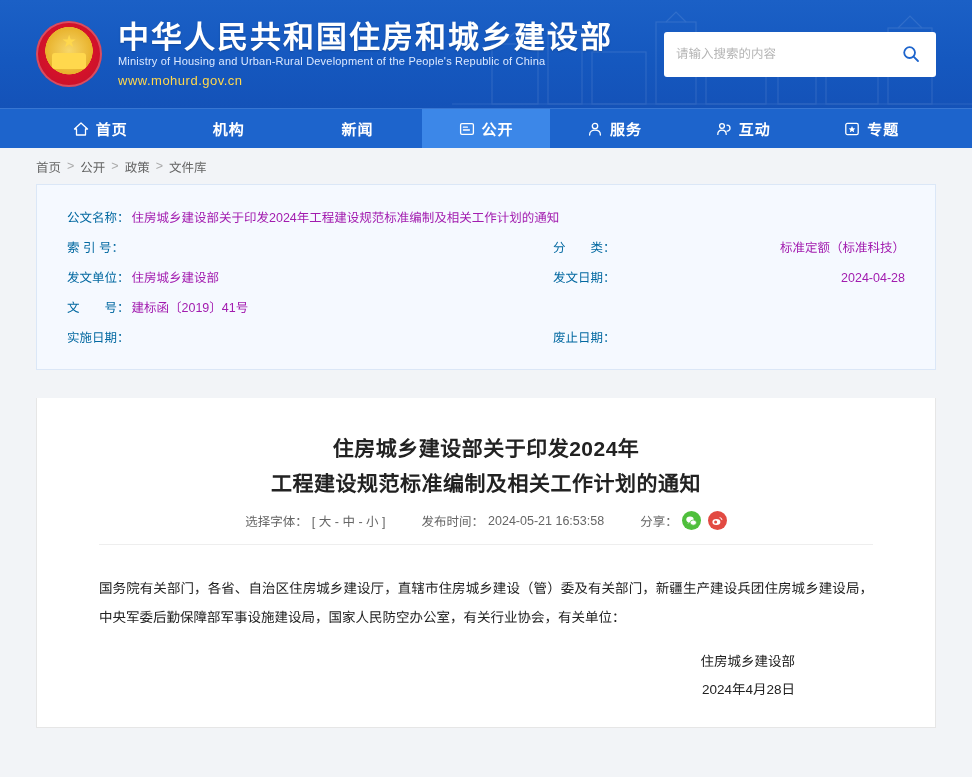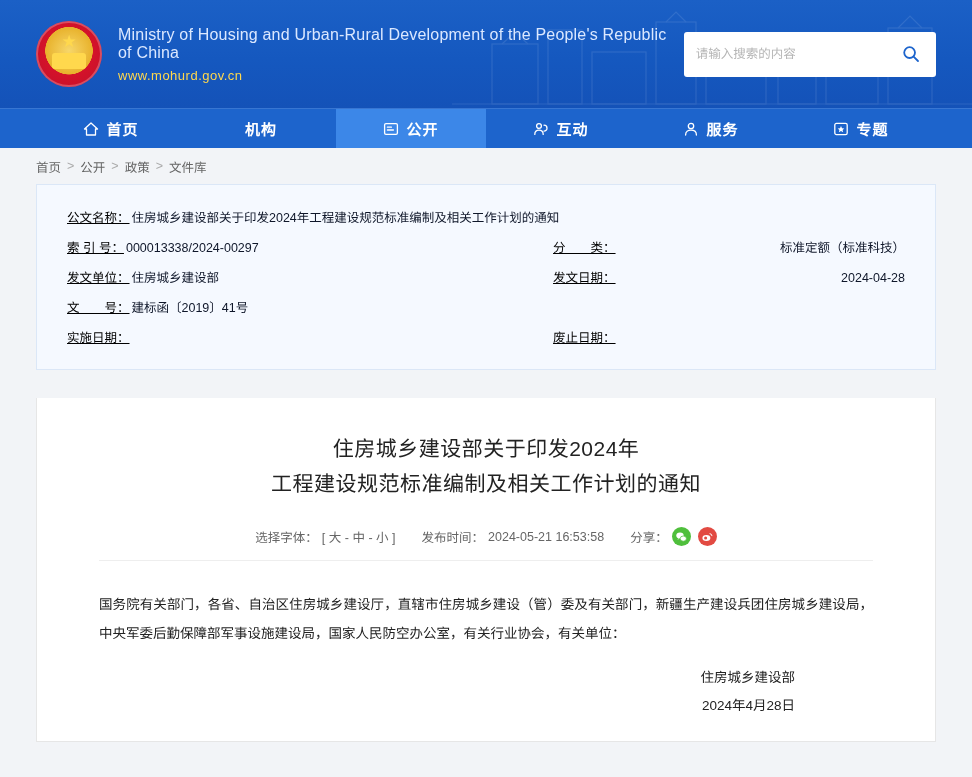--- a/index.html
+++ b/index.html
@@ -61,21 +61,21 @@
   .titles .cn {
     color: #fff;
     font-size: 31px;
     font-weight: bold;
     letter-spacing: 2px;
     line-height: 1.15;
     text-shadow: 0 1px 2px rgba(0,0,0,.18);
   }
   .titles .en {
     color: #dbe8ff;
-    font-size: 16px;
+    font-size: 11px;
     letter-spacing: .2px;
   }
   .titles .url {
     color: #ffd84d;
     font-size: 13px;
     letter-spacing: .5px;
     margin-top: 6px;
   }
   .search-box {
     margin-left: auto;
@@ -160,59 +160,58 @@
   .meta-row {
     display: flex;
     font-size: 12.5px;
     color: #3f4a5a;
     line-height: 30px;
   }
   .meta-col { display: flex; }
   .meta-col.left { width: 58%; }
   .meta-col.right { width: 42%; justify-content: space-between; }
   .meta-label {
-    color: #000000;
+    color: #0369a1;
     white-space: nowrap;
     flex: 0 0 auto;
-    text-decoration: underline;
   }
   .meta-value {
-    color: #0f172a;
+    color: #a21caf;
     margin-left: 2px;
     overflow: hidden;
     text-overflow: ellipsis;
     white-space: nowrap;
   }
   .meta-row.full .meta-col.left { width: 100%; }
 
   
   .article-card {
     background: #fff;
     border: 1px solid #e6e6e6;
     border-top: none;
     margin-top: 28px;
     padding: 34px 62px 20px 62px;
     min-height: 330px;
   }
   .doc-title {
     text-align: center;
     font-size: 21px;
-    font-weight: normal;
+    font-weight: bold;
     color: #222;
     line-height: 1.65;
     letter-spacing: .5px;
   }
   .doc-tools {
-    margin-top: 26px;
+    margin-top: 10px;
     padding-bottom: 14px;
     border-bottom: 1px solid #eee;
     display: flex;
     align-items: center;
     justify-content: center;
-    gap: 26px;
+    gap: 36px;
     font-size: 12.5px;
     color: #666;
   }
   .tool-group { display: flex; align-items: center; gap: 4px; }
   .size-links { color: #666; }
   .size-links a { color: #666; text-decoration: none; cursor: pointer; }
   .share-icons { display: flex; align-items: center; gap: 7px; }
   .share-ic {
     width: 19px; height: 19px;
     border-radius: 50%;
@@ -262,20 +261,21 @@
       <path d="M214 22 L224 12 L234 22"></path>
       <path d="M446 28 L458 16 L470 28"></path>
     </g>
   </svg>
   <div class="header-inner">
     <div class="emblem">
       <span class="star">★</span>
       <span class="gear"></span>
     </div>
     <div class="titles">
+      <div class="cn">中华人民共和国住房和城乡建设部</div>
       <div class="en">Ministry of Housing and Urban-Rural Development of the People's Republic of China</div>
       <div class="url">www.mohurd.gov.cn</div>
     </div>
     <div class="search-box">
       <input type="text" placeholder="请输入搜索的内容" style="">
       <button class="search-btn">
         <svg width="18" height="18" viewBox="0 0 18 18">
           <circle cx="7.6" cy="7.6" r="5.4" fill="none" stroke="#1d64cc" stroke-width="1.8"></circle>
           <line x1="11.6" y1="11.6" x2="16" y2="16" stroke="#1d64cc" stroke-width="1.8" stroke-linecap="round"></line>
         </svg>
@@ -287,41 +287,44 @@
 <nav class="main-nav">
   <div class="nav-item">
     <svg width="16" height="16" viewBox="0 0 16 16">
       <path d="M8 2 L14.5 8 H12.5 V14 H3.5 V8 H1.5 Z" fill="none" stroke="#fff" stroke-width="1.3" stroke-linejoin="round"></path>
     </svg>
     <span>首页</span>
   </div>
   <div class="nav-item">
     <span>机构</span>
   </div>
+  <div class="nav-item">
+    <span>新闻</span>
+  </div>
   <div class="nav-item active">
     <svg width="16" height="16" viewBox="0 0 16 16">
       <rect x="1.6" y="2.6" width="12.8" height="10.8" rx="1.4" fill="none" stroke="#fff" stroke-width="1.3"></rect>
       <path d="M4.4 6.2 H8.4 M4.4 9 H10.4" stroke="#fff" stroke-width="1.3" stroke-linecap="round"></path>
     </svg>
     <span>公开</span>
   </div>
   <div class="nav-item">
     <svg width="16" height="16" viewBox="0 0 16 16">
+      <circle cx="8" cy="5" r="2.7" fill="none" stroke="#fff" stroke-width="1.3"></circle>
+      <path d="M2.6 14 C2.6 10.6 5 9.2 8 9.2 C11 9.2 13.4 10.6 13.4 14" fill="none" stroke="#fff" stroke-width="1.3" stroke-linecap="round"></path>
+    </svg>
+    <span>服务</span>
+  </div>
+  <div class="nav-item">
+    <svg width="16" height="16" viewBox="0 0 16 16">
       <circle cx="6" cy="5" r="2.4" fill="none" stroke="#fff" stroke-width="1.3"></circle>
       <path d="M1.8 13.4 C1.8 10.4 3.8 9.2 6 9.2 C8.2 9.2 10.2 10.4 10.2 13.4" fill="none" stroke="#fff" stroke-width="1.3" stroke-linecap="round"></path>
       <path d="M11 4.2 A3 3 0 0 1 11 10.2" fill="none" stroke="#fff" stroke-width="1.3" stroke-linecap="round"></path>
     </svg>
     <span>互动</span>
-  </div>
-  <div class="nav-item">
-    <svg width="16" height="16" viewBox="0 0 16 16">
-      <circle cx="8" cy="5" r="2.7" fill="none" stroke="#fff" stroke-width="1.3"></circle>
-      <path d="M2.6 14 C2.6 10.6 5 9.2 8 9.2 C11 9.2 13.4 10.6 13.4 14" fill="none" stroke="#fff" stroke-width="1.3" stroke-linecap="round"></path>
-    </svg>
-    <span>服务</span>
   </div>
   <div class="nav-item">
     <svg width="16" height="16" viewBox="0 0 16 16">
       <rect x="1.8" y="2.4" width="12.4" height="11.2" rx="1.6" fill="none" stroke="#fff" stroke-width="1.3"></rect>
       <path d="M8 5 L9 7.2 L11.3 7.4 L9.6 9 L10.1 11.2 L8 10 L5.9 11.2 L6.4 9 L4.7 7.4 L7 7.2 Z" fill="#fff"></path>
     </svg>
     <span>专题</span>
   </div>
 </nav>
 
@@ -340,21 +343,20 @@
   <section class="meta-card">
     <div class="meta-row full">
       <div class="meta-col left">
         <span class="meta-label">公文名称：</span>
         <span class="meta-value">住房城乡建设部关于印发2024年工程建设规范标准编制及相关工作计划的通知</span>
       </div>
     </div>
     <div class="meta-row">
       <div class="meta-col left">
         <span class="meta-label">索 引 号：</span>
-        <span class="meta-value">000013338/2024-00297</span>
       </div>
       <div class="meta-col right">
         <span class="meta-label">分　　类：</span>
         <span class="meta-value">标准定额（标准科技）</span>
       </div>
     </div>
     <div class="meta-row">
       <div class="meta-col left">
         <span class="meta-label">发文单位：</span>
         <span class="meta-value">住房城乡建设部</span>

